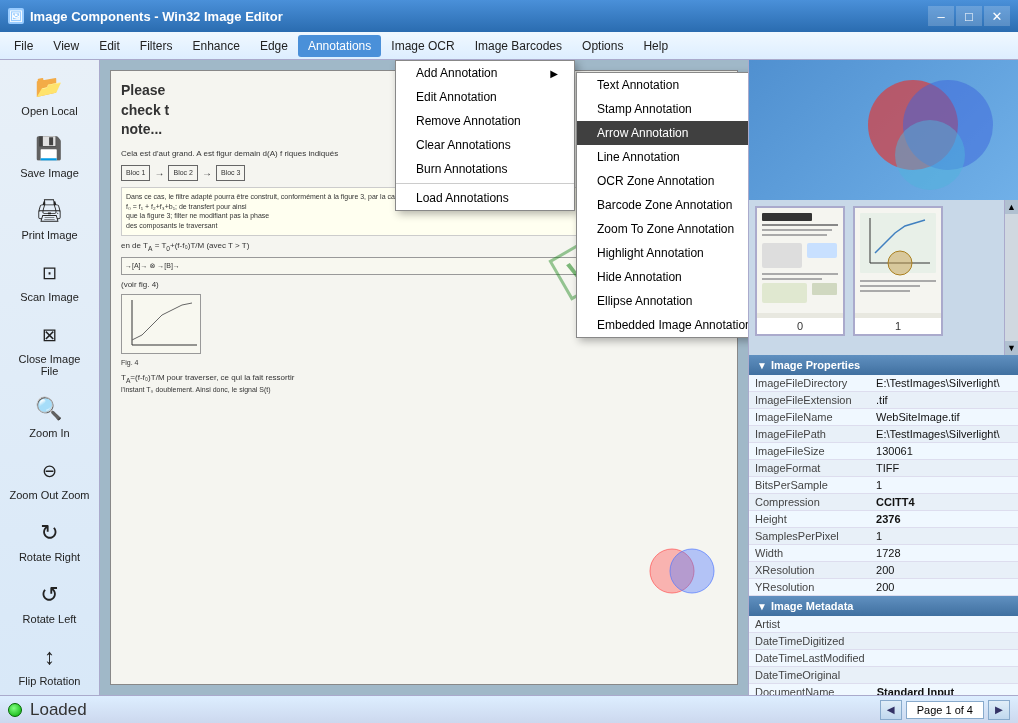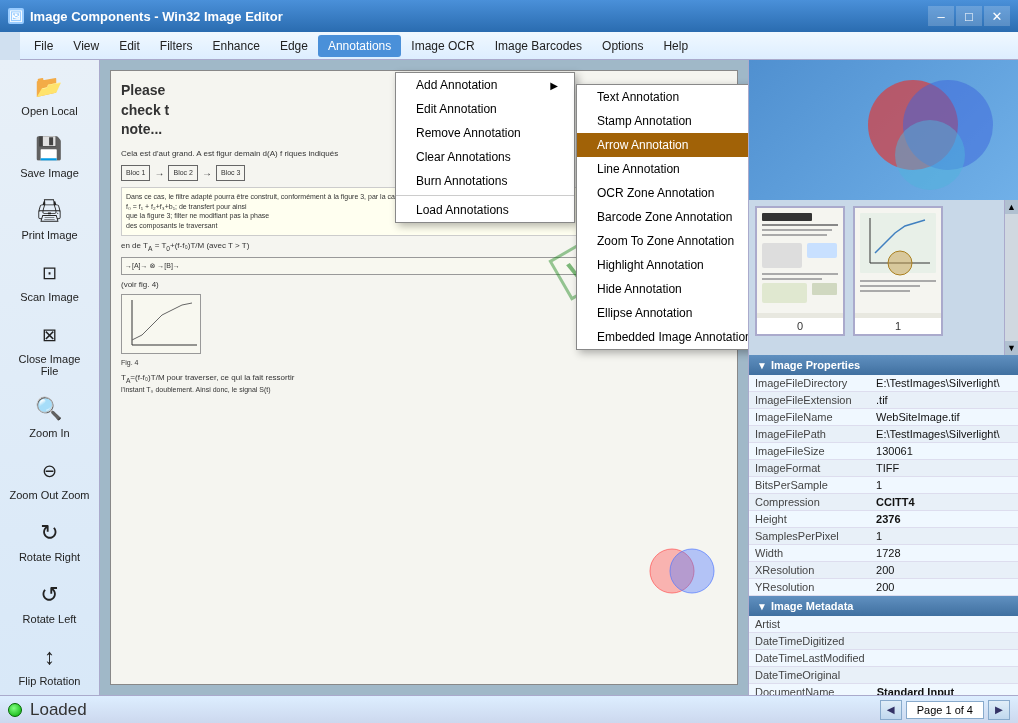--- a/index.html
+++ b/index.html
@@ -24,21 +24,20 @@
     }
 
     
     #menubar {
       background: linear-gradient(to bottom, #f0f8ff, #ddeeff);
       height: 28px;
       display: flex;
       align-items: center;
       padding: 0 4px;
       border-bottom: 1px solid #aac;
-      margin-left: 20px;
     }
     .menu-item {
       padding: 4px 10px;
       cursor: pointer;
       font-size: 12px;
       color: #222;
       border-radius: 3px;
     }
     .menu-item.active { background: #4a90d9; color: white; }
 
@@ -258,21 +257,21 @@
       font-size: 12px;
     }
     .dropdown-item {
       padding: 5px 16px 5px 20px;
       cursor: pointer;
       display: flex;
       align-items: center;
       justify-content: space-between;
       white-space: nowrap;
     }
-    .dropdown-item.active { background: #a16207; color: white; }
+    .dropdown-item.active { background: #404040; color: white; }
     .dropdown-item .arrow-right { margin-left: 10px; font-size: 10px; }
     .dropdown-separator { height: 1px; background: #ccc; margin: 2px 0; }
 
     
     .submenu {
       position: absolute;
       left: 180px;
       top: 0;
       background: white;
       border: 1px solid #888;
@@ -407,21 +406,21 @@
 
         <div style="position:absolute; bottom:80px; right:10px;">
           <svg width="80" height="60">
             <circle cx="25" cy="30" r="22" fill="rgba(255,80,80,0.4)" stroke="rgba(255,80,80,0.7)" stroke-width="1"></circle>
             <circle cx="45" cy="30" r="22" fill="rgba(80,120,255,0.4)" stroke="rgba(80,120,255,0.7)" stroke-width="1"></circle>
           </svg>
         </div>
       </div>
     </div>
 
-    <div class="dropdown-container" style="left: 295px; top: 0px; margin-top: 12px;">
+    <div class="dropdown-container" style="left: 295px; top: 0px;">
       <div class="dropdown-menu">
         <div class="dropdown-item">
           <span>Add Annotation</span>
           <span class="arrow-right">▶</span>
         </div>
         <div class="dropdown-item">
           <span>Edit Annotation</span>
         </div>
         <div class="dropdown-item">
           <span>Remove Annotation</span>

